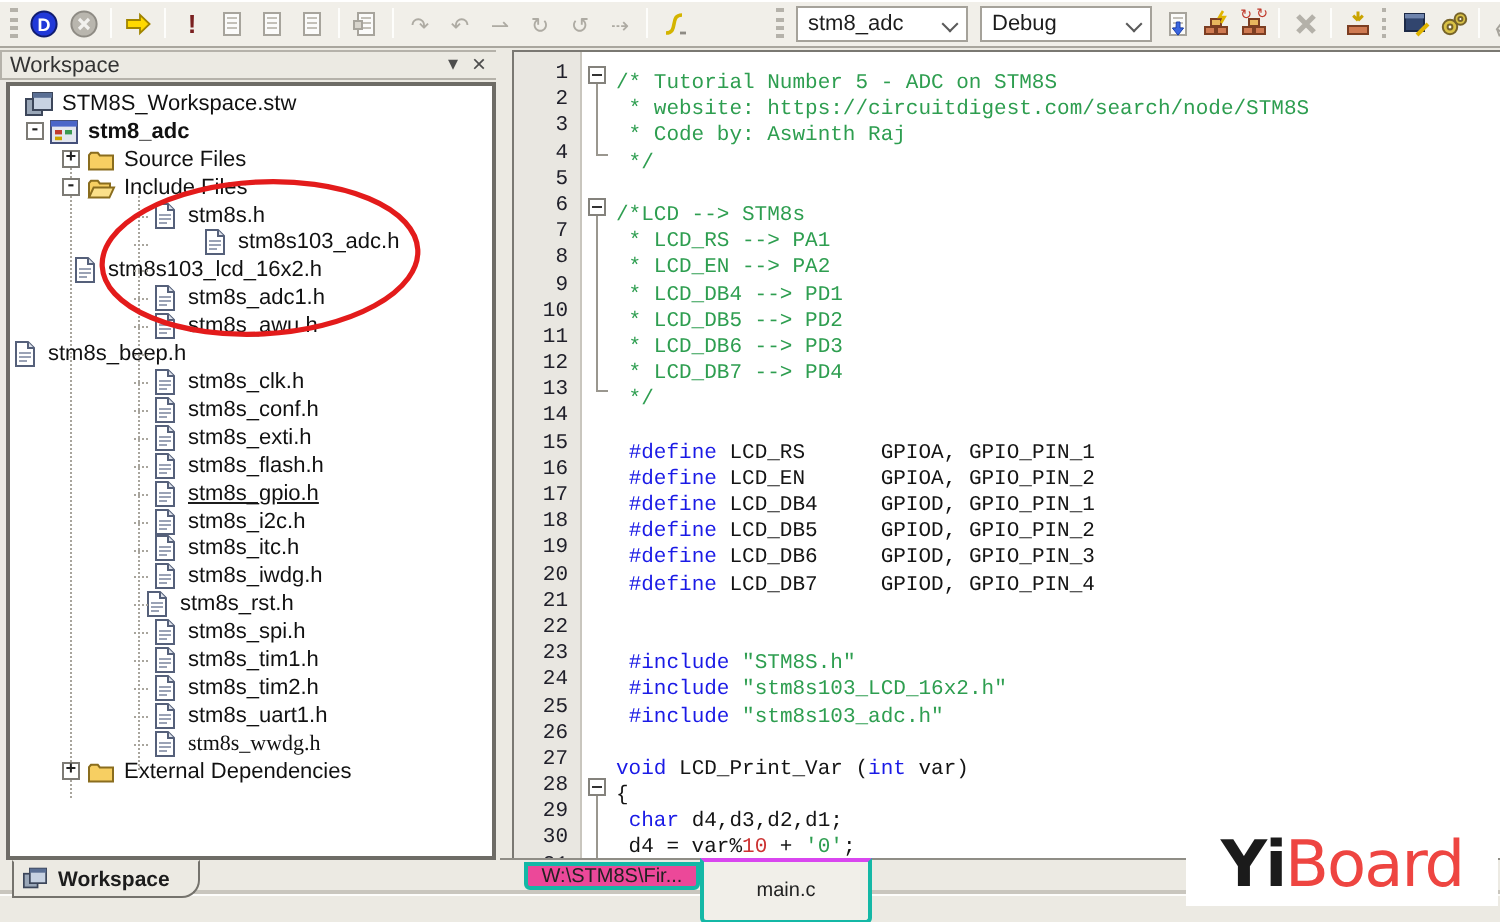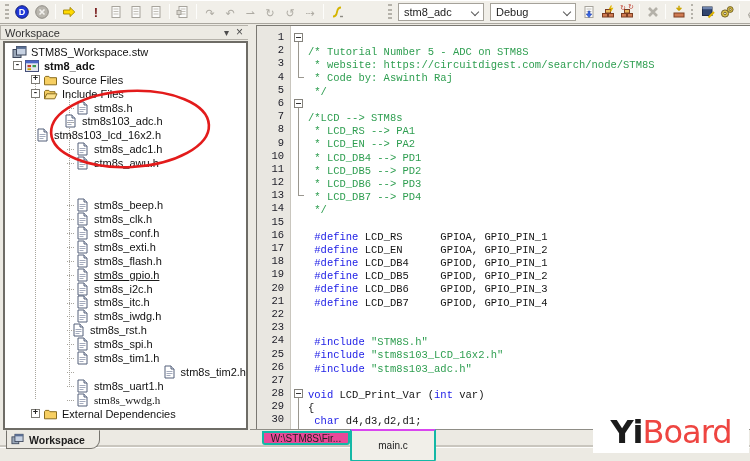--- a/index.html
+++ b/index.html
@@ -50,21 +50,21 @@
   .gnum{height:13.2px;line-height:13.2px;text-align:right;padding-right:6px;
     font:10.5px "Liberation Mono",monospace;color:#20202a}
   .foldcol{width:17px;padding-top:5px;flex:none;position:relative}
   .fcell{height:13.2px;position:relative}
   .f-box{position:absolute;left:3px;top:2px;width:9px;height:9px;border:1px solid #84827c;background:#fff}
   .f-box:after{content:"";position:absolute;left:1px;right:1px;top:3px;border-top:1px solid #333}
   .f-line{position:absolute;left:7px;top:0;bottom:0;border-left:1px solid #9a978f}
   .f-sub{position:absolute;left:7px;top:11px;bottom:0;border-left:1px solid #9a978f}
   .f-endv{position:absolute;left:7px;top:0;height:7px;border-left:1px solid #9a978f}
   .f-endh{position:absolute;left:7px;top:6px;width:6px;border-top:1px solid #9a978f}
-  .code{flex:1;padding-top:20px;overflow:hidden}
+  .code{flex:1;padding-top:10px;overflow:hidden}
   .cl{height:13.2px;line-height:13.2px;white-space:pre;font:10.5px "Liberation Mono",monospace;color:#141414}
   .cm{color:var(--cm,#2e9e50)} .kw{color:var(--kw,#1a1ae6)} .nu{color:var(--nu,#cc3333)} .st{color:var(--st,#2e9e50)}
 
   
   .tabstrip{position:absolute;left:250px;top:429px;width:500px;height:18px;background:#eceae3;
     border-top:1px solid #8f8d86}
   .etab{position:absolute;display:flex;align-items:center;justify-content:center;font-size:10px;
     background:#ec4899;border:2px solid #14b8a6;color:#222;overflow:hidden;white-space:nowrap}
   .etab.inactive{left:12px;top:1px;width:88px;height:14px;border-radius:0 0 3px 3px}
   .etab.active{left:100px;top:-1px;width:86px;height:33px;background:#f1efe9;border-top:2px solid #d946ef;
@@ -305,21 +305,21 @@
       <div class="trow d3" style="padding-left: 70px;">
         <span class="ticon" style="margin-left: 0px;">
           <svg width="15" height="14">
             <path d="M3 1h6l3 3v9H3z" fill="#fff" stroke="#55607a"></path>
             <path d="M9 1v3h3" fill="#dfe3ec" stroke="#55607a"></path>
             <path d="M4.5 6.5h6M4.5 8.5h6M4.5 10.5h4" stroke="#9aa2b5" stroke-width="0.9" fill="none"></path>
           </svg>
         </span>
         <span class="tlabel">stm8s.h</span>
       </div>
-      <div class="trow d3" style="padding-left: 58px;">
+      <div class="trow d3" style="padding-left: 95px;">
         <span class="ticon" style="margin-left: 0px;">
           <svg width="15" height="14">
             <path d="M3 1h6l3 3v9H3z" fill="#fff" stroke="#55607a"></path>
             <path d="M9 1v3h3" fill="#dfe3ec" stroke="#55607a"></path>
             <path d="M4.5 6.5h6M4.5 8.5h6M4.5 10.5h4" stroke="#9aa2b5" stroke-width="0.9" fill="none"></path>
           </svg>
         </span>
         <span class="tlabel">stm8s103_adc.h</span>
       </div>
       <div class="trow d3" style="padding-left: 30px;">
@@ -345,21 +345,21 @@
       <div class="trow d3" style="padding-left: 70px;">
         <span class="ticon" style="margin-left: 0px;">
           <svg width="15" height="14">
             <path d="M3 1h6l3 3v9H3z" fill="#fff" stroke="#55607a"></path>
             <path d="M9 1v3h3" fill="#dfe3ec" stroke="#55607a"></path>
             <path d="M4.5 6.5h6M4.5 8.5h6M4.5 10.5h4" stroke="#9aa2b5" stroke-width="0.9" fill="none"></path>
           </svg>
         </span>
         <span class="tlabel">stm8s_awu.h</span>
       </div>
-      <div class="trow d3" style="padding-left: 70px; margin-top: 28px;">
+      <div class="trow d3" style="">
         <span class="ticon" style="margin-left: 0px;">
           <svg width="15" height="14">
             <path d="M3 1h6l3 3v9H3z" fill="#fff" stroke="#55607a"></path>
             <path d="M9 1v3h3" fill="#dfe3ec" stroke="#55607a"></path>
             <path d="M4.5 6.5h6M4.5 8.5h6M4.5 10.5h4" stroke="#9aa2b5" stroke-width="0.9" fill="none"></path>
           </svg>
         </span>
         <span class="tlabel">stm8s_beep.h</span>
       </div>
       <div class="trow d3" style="padding-left: 70px;">
@@ -465,21 +465,21 @@
       <div class="trow d3" style="padding-left: 70px;">
         <span class="ticon" style="margin-left: 0px;">
           <svg width="15" height="14">
             <path d="M3 1h6l3 3v9H3z" fill="#fff" stroke="#55607a"></path>
             <path d="M9 1v3h3" fill="#dfe3ec" stroke="#55607a"></path>
             <path d="M4.5 6.5h6M4.5 8.5h6M4.5 10.5h4" stroke="#9aa2b5" stroke-width="0.9" fill="none"></path>
           </svg>
         </span>
         <span class="tlabel">stm8s_tim1.h</span>
       </div>
-      <div class="trow d3" style="padding-left: 42px; justify-content: flex-end;">
+      <div class="trow d3" style="padding-left: 70px;">
         <span class="ticon" style="margin-left: 0px;">
           <svg width="15" height="14">
             <path d="M3 1h6l3 3v9H3z" fill="#fff" stroke="#55607a"></path>
             <path d="M9 1v3h3" fill="#dfe3ec" stroke="#55607a"></path>
             <path d="M4.5 6.5h6M4.5 8.5h6M4.5 10.5h4" stroke="#9aa2b5" stroke-width="0.9" fill="none"></path>
           </svg>
         </span>
         <span class="tlabel">stm8s_tim2.h</span>
       </div>
       <div class="trow d3" style="padding-left: 70px;">

